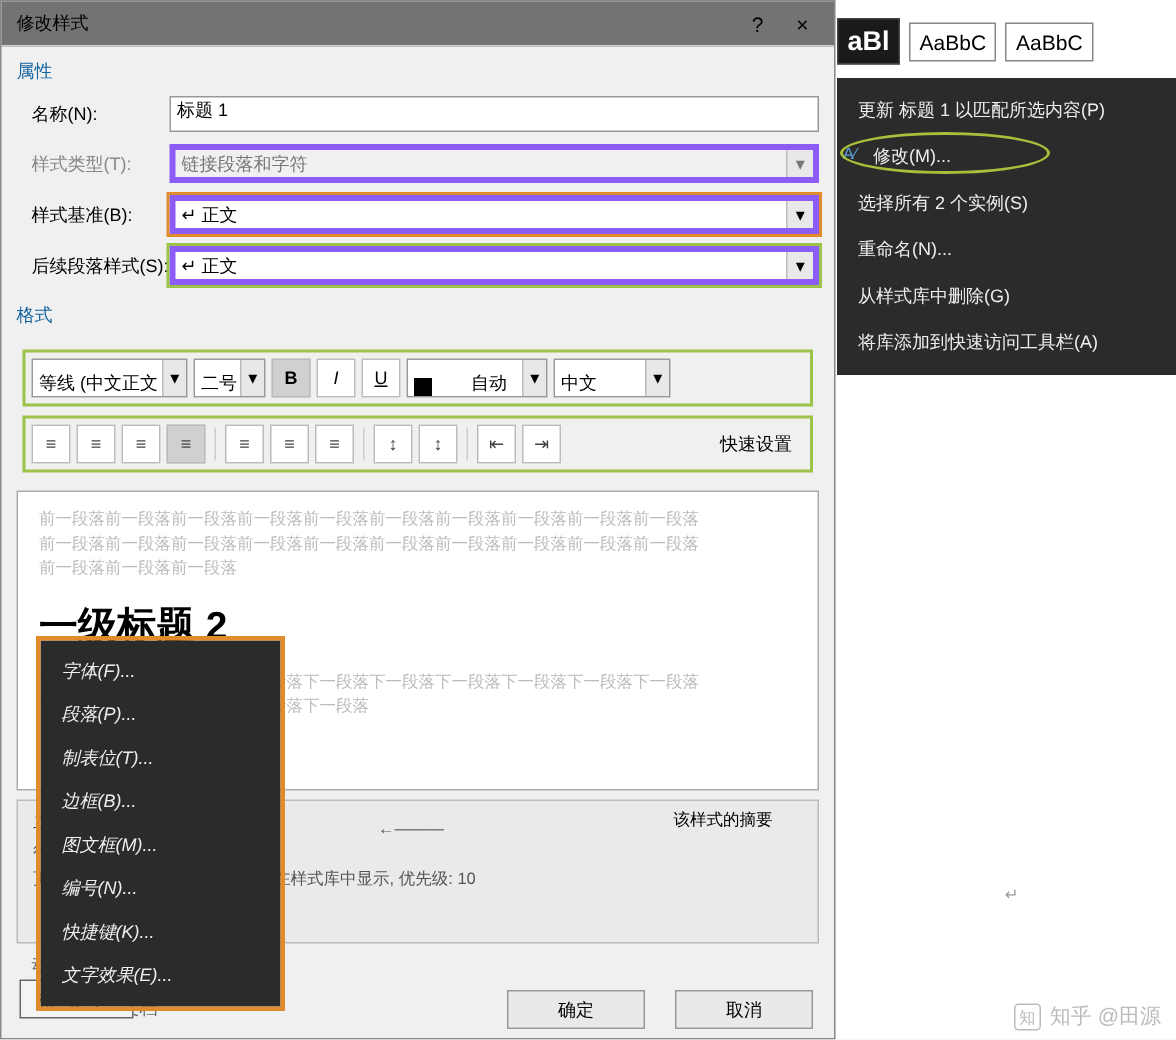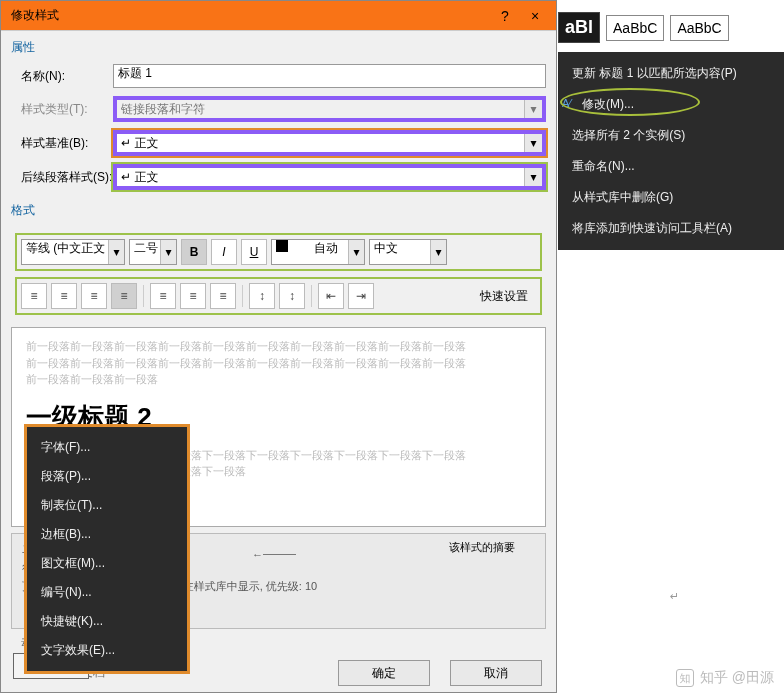--- a/index.html
+++ b/index.html
@@ -1,49 +1,49 @@
 <!DOCTYPE html>
 <html><head>
 <meta charset="utf-8">
 <style>
   * { box-sizing: border-box; font-family: "Microsoft YaHei", Arial, sans-serif; }
   body { margin:0; width:784px; height:693px; background:#fff; position:relative; font-size:12px; color:#000; overflow:hidden; }
   .dialog { position:absolute; left:0; top:0; width:557px; height:693px; background:#f0f0f0; border:1px solid #888; }
-  .titlebar { height:30px; background:#f97316; display:flex; align-items:center; padding:0 6px; border-bottom:1px solid #ccc;}
+  .titlebar { height:30px; background:#737373; display:flex; align-items:center; padding:0 6px; border-bottom:1px solid #ccc;}
   .titlebar .title { flex:1; padding-left:4px; font-size:12px;}
   .titlebar .tb-btn { width:30px; height:30px; display:flex; align-items:center; justify-content:center; font-size:14px; }
   .section-label { padding:8px 10px 4px; color:#1464a0; }
   .row { display:flex; align-items:center; padding:4px 10px; }
   .row label { width:102px; padding-left:10px; }
   .txt { flex:1; height:24px; border:1px solid #999; background:#fff; padding:0 4px; display:flex; align-items:flex-start;}
   .combo { flex:1; height:26px; border:4px solid #8b5cf6; background:#fff; display:flex; align-items:center; padding:0 4px; position:relative;}
   .combo .dd { position:absolute; right:0; top:0; width:18px; height:100%; border-left:1px solid #bbb; display:flex; align-items:center; justify-content:center; background:#e8e8e8;}
   .combo.disabled { background:#f0f0f0; color:#777;}
   .hl-orange { outline:2px solid #e08b2c;}
   .hl-green { outline:2px solid #9dc24a;}
   .format-sec { margin:4px 8px 0; padding:6px 6px 4px;}
   .toolbar { display:flex; gap:4px; align-items:center; border:2px solid #9dc24a; padding:4px; margin-bottom:6px;}
-  .tbx { height:26px; border:1px solid #999; background:#fff; display:flex; align-items:flex-start; padding:0 4px; position:relative;}
+  .tbx { height:26px; border:1px solid #999; background:#fff; display:flex; align-items:flex-end; padding:0 4px; position:relative;}
   .tbx .dd { position:absolute; right:0; top:0; width:16px; height:100%; border-left:1px solid #bbb; background:#e8e8e8; display:flex; align-items:center; justify-content:center;}
   .btn { width:26px; height:26px; border:1px solid #bbb; background:#fff; display:flex; align-items:center; justify-content:center;}
   .btn.active { background:#d0d0d0;}
   .toolbar2 { display:flex; gap:4px; align-items:center; border:2px solid #9dc24a; padding:4px;}
   .icon { font-family: Arial; font-size:12px; color:#444;}
   .sep { width:1px; height:22px; background:#ccc; margin:0 2px;}
   .preview { margin:8px 10px 0; height:200px; background:#fff; border:1px solid #aaa; padding:10px 14px; overflow:hidden; line-height:1.5;}
   .preview .grey { color:#bbb; font-size:11px;}
   .preview .hdr { font-size:26px; font-weight:bold; margin:10px 0;}
   .summary { margin:6px 10px 0; height:96px; background:#eaeaea; border:1px solid #bbb; padding:6px 10px; font-size:11px; color:#555; line-height:1.7; position:relative;}
   .summary-hl { position:absolute; right:30px; top:4px; }
   .arrow { position:absolute; left:240px; top:10px;}
   .chk-row { padding:6px 20px; color:#666; }
   .footer { position:absolute; bottom:6px; right:14px; display:flex; gap:20px;}
   .footer .fbtn { width:92px; height:26px; border:1px solid #999; background:#e9e9e9; display:flex; align-items:center; justify-content:center;}
   .context-menu { position:absolute; left:27px; top:427px; width:160px; background:#2b2b2b; color:#eee; outline:3px solid #e08b2c; padding:6px 0;}
-  .context-menu .mi { padding:6px 14px;}
+  .context-menu .mi { padding:6px 14px;font-style:italic;}
   .context-format { position:absolute; left:13px; top:653px; width:76px; height:26px; border:1px solid #666; background:#f4f4f4; display:flex; align-items:center; justify-content:center; gap:4px;}
   .style-gallery { position:absolute; left:558px; top:12px; display:flex; gap:6px; align-items:center;}
   .style-chip { border:1px solid #888; padding:4px 6px; background:#fff; font-size:14px;}
   .style-chip.dark { background:#1a1a1a; color:#fff; font-weight:bold; font-size:18px; border:1px solid #444;}
   .right-menu { position:absolute; left:558px; top:52px; width:226px; background:#2b2b2b; color:#eee; padding:6px 0;}
   .right-menu .mi { padding:7px 14px; position:relative;}
   .right-menu .mi.hl { }
   .ellipse { position:absolute; left:560px; top:88px; width:140px; height:28px; border:2px solid #a8bf3b; border-radius:50%; pointer-events:none;}
   .right-menu .aicon { position:absolute; left:4px; top:8px; color:#5aa0dd; font-size:11px;}
   .watermark { position:absolute; right:10px; bottom:6px; color:#bbb; font-size:14px; display:flex; align-items:center; gap:6px;}

